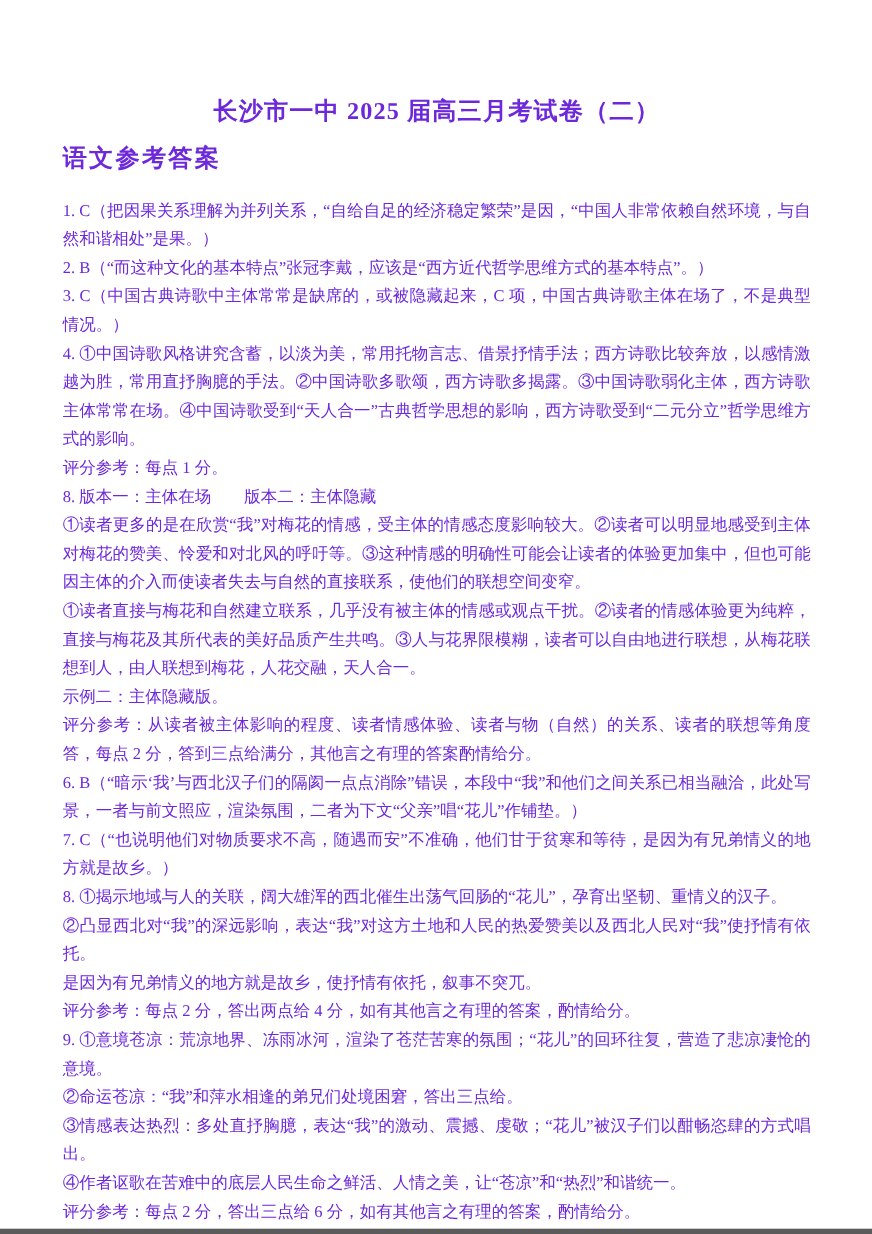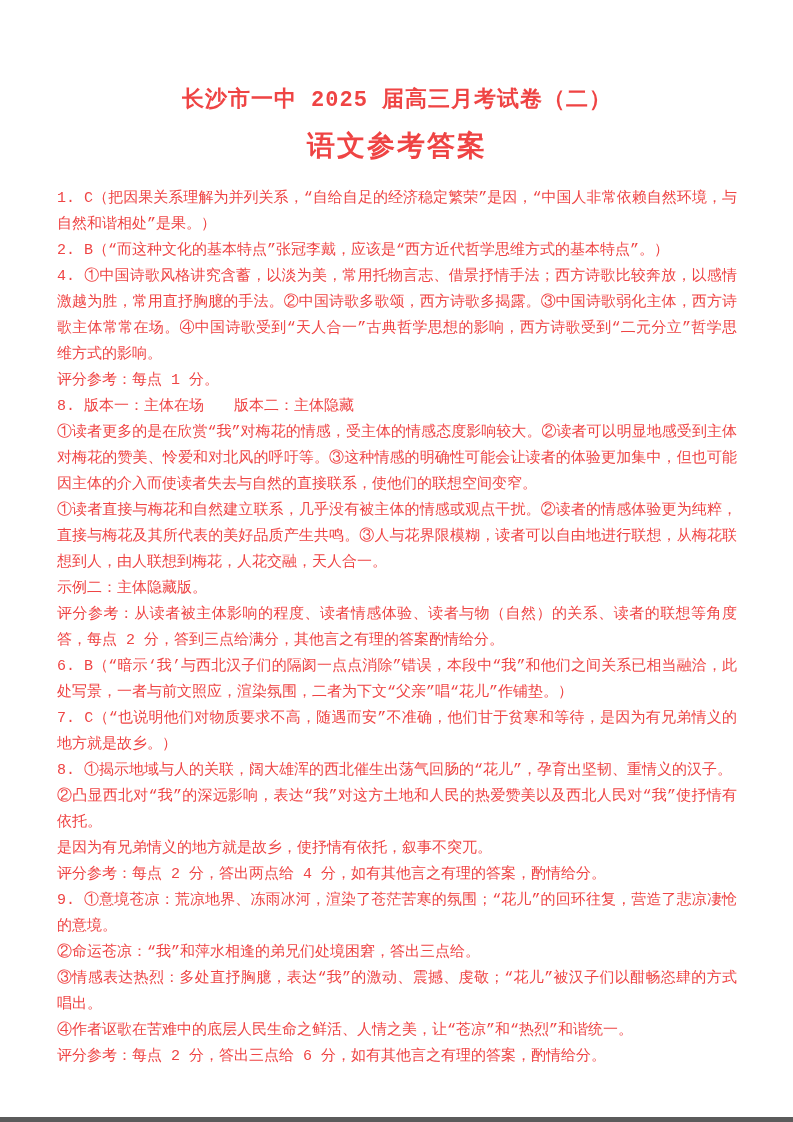--- a/index.html
+++ b/index.html
@@ -7,39 +7,39 @@
     padding: 0;
     background: #ffffff;
   }
   .page {
     position: relative;
     width: 793px;
     height: 1122px;
     background: #ffffff;
     overflow: hidden;
     box-sizing: border-box;
-    font-family: Liberation Mono, monospace;
-    color: #ef4444;
+    font-family: Liberation Serif, serif;
+    color: #6d28d9;
   }
   .content {
     padding: 88px 56px 0 57px;
   }
   .doc-title {
     font-size: 22px;
     font-weight: 700;
     text-align: center;
     margin: 0 0 17px 0;
     letter-spacing: 1px;
     line-height: 1.2;
     white-space: nowrap;
   }
   .doc-subtitle {
-    font-size: 28px;
+    font-size: 22px;
     font-weight: 700;
-    text-align: center;
+    text-align: left;
     margin: 0 0 21px 0;
     letter-spacing: 2px;
     line-height: 1.2;
   }
   .doc-body p {
     margin: 0;
     font-size: 15px;
     line-height: 26px;
     text-align: justify;
     text-justify: inter-ideograph;
@@ -57,20 +57,21 @@
 </head>
 <body>
 
 <div class="page">
   <div class="content">
     <h1 class="doc-title">长沙市一中 2025 届高三月考试卷（二）</h1>
     <h2 class="doc-subtitle">语文参考答案</h2>
     <div class="doc-body">
       <p>1. C（把因果关系理解为并列关系，“自给自足的经济稳定繁荣”是因，“中国人非常依赖自然环境，与自然和谐相处”是果。）</p>
       <p>2. B（“而这种文化的基本特点”张冠李戴，应该是“西方近代哲学思维方式的基本特点”。）</p>
+      <p>3. C（中国古典诗歌中主体常常是缺席的，或被隐藏起来，C 项，中国古典诗歌主体在场了，不是典型情况。）</p>
       <p>4. ①中国诗歌风格讲究含蓄，以淡为美，常用托物言志、借景抒情手法；西方诗歌比较奔放，以感情激越为胜，常用直抒胸臆的手法。②中国诗歌多歌颂，西方诗歌多揭露。③中国诗歌弱化主体，西方诗歌主体常常在场。④中国诗歌受到“天人合一”古典哲学思想的影响，西方诗歌受到“二元分立”哲学思维方式的影响。</p>
       <p>评分参考：每点 1 分。</p>
       <p>8. 版本一：主体在场　　版本二：主体隐藏</p>
       <p>①读者更多的是在欣赏“我”对梅花的情感，受主体的情感态度影响较大。②读者可以明显地感受到主体对梅花的赞美、怜爱和对北风的呼吁等。③这种情感的明确性可能会让读者的体验更加集中，但也可能因主体的介入而使读者失去与自然的直接联系，使他们的联想空间变窄。</p>
       <p>①读者直接与梅花和自然建立联系，几乎没有被主体的情感或观点干扰。②读者的情感体验更为纯粹，直接与梅花及其所代表的美好品质产生共鸣。③人与花界限模糊，读者可以自由地进行联想，从梅花联想到人，由人联想到梅花，人花交融，天人合一。</p>
       <p>示例二：主体隐藏版。</p>
       <p>评分参考：从读者被主体影响的程度、读者情感体验、读者与物（自然）的关系、读者的联想等角度答，每点 2 分，答到三点给满分，其他言之有理的答案酌情给分。</p>
       <p>6. B（“暗示‘我’与西北汉子们的隔阂一点点消除”错误，本段中“我”和他们之间关系已相当融洽，此处写景，一者与前文照应，渲染氛围，二者为下文“父亲”唱“花儿”作铺垫。）</p>
       <p>7. C（“也说明他们对物质要求不高，随遇而安”不准确，他们甘于贫寒和等待，是因为有兄弟情义的地方就是故乡。）</p>
       <p>8. ①揭示地域与人的关联，阔大雄浑的西北催生出荡气回肠的“花儿”，孕育出坚韧、重情义的汉子。</p>

